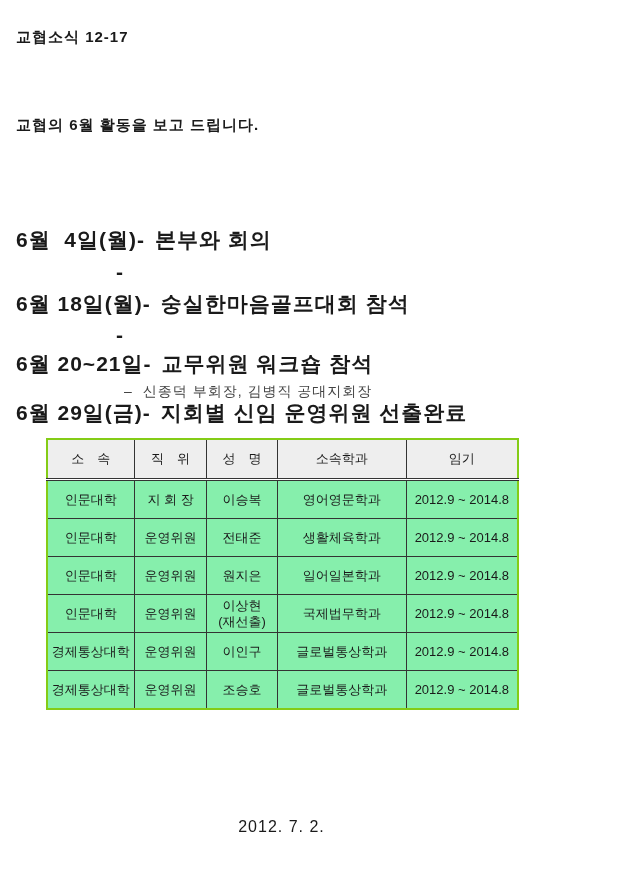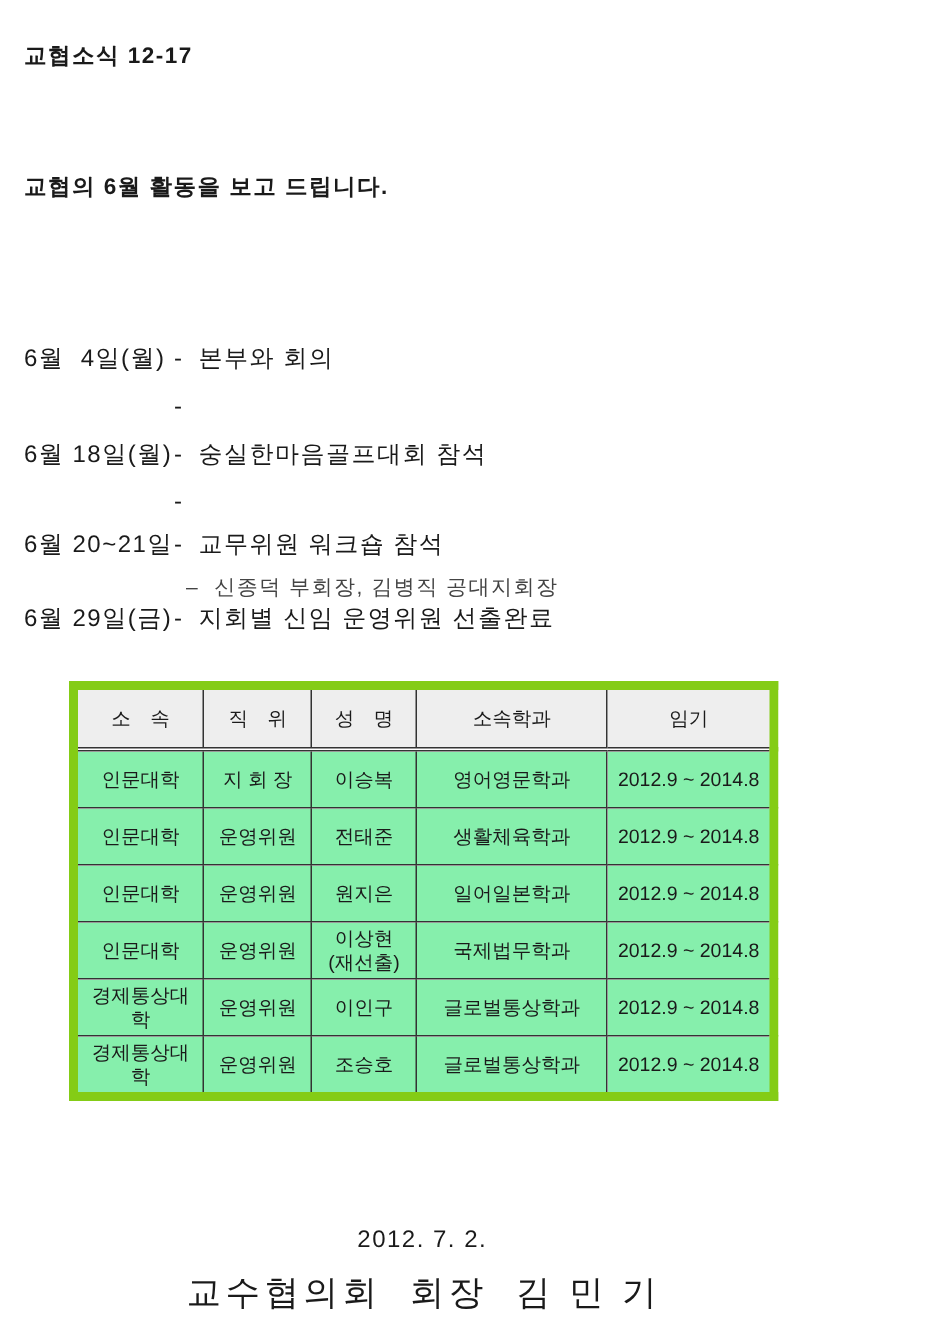--- a/index.html
+++ b/index.html
@@ -17,38 +17,37 @@
   }
 
   .greeting {
     position: absolute; top: 108px; left: 16px;
     font-size: 15px; font-weight: bold; line-height: 33px; letter-spacing: 1px;
   }
 
   .activities { position: absolute; top: 230px; left: 16px; width: 600px; }
   .act-line {
     display: flex; align-items: flex-start;
-    font-size: 16px; font-weight: normal; line-height: 19px; letter-spacing: 1px;
+    font-size: 21px; font-weight: bold; line-height: 19px; letter-spacing: 1px;
   }
   .act-line.m13 { margin-bottom: 13px; }
   .act-line.m12 { margin-bottom: 12px; }
   .act-line.m10 { margin-bottom: 10px; }
   .act-line.m9  { margin-bottom: 9px; }
   .act-line.m2  { margin-bottom: 2px; }
   .act-date { flex: 0 0 100px; white-space: pre; }
   .act-bullet { margin-right: 10px; }
   .act-text { white-space: pre; }
   .act-line.note { font-weight: normal; color: #444444; font-size: 14px; }
   .act-line.note .act-date { flex: 0 0 108px; }
 
   table.roster {
     position: absolute; top: 438px; left: 46px;
     border-collapse: collapse; table-layout: fixed;
-    border: 6px solid #84cc16;
-    margin-top: 16px;
+    border: 2px solid #84cc16;
   }
   table.roster th, table.roster td {
     border: 1px solid #333333;
     text-align: center; vertical-align: middle;
     font-size: 13px; padding: 2px 3px;
     white-space: pre-wrap; line-height: 1.2;
     color: #1a1a1a; overflow: hidden;
   }
   table.roster th {
     background: #eeeeee; font-weight: normal;
@@ -172,15 +171,14 @@
         <td>경제통상대학</td>
         <td>운영위원</td>
         <td>조승호</td>
         <td>글로벌통상학과</td>
         <td>2012.9 ~ 2014.8</td>
       </tr>
     </tbody>
   </table>
 
   <div class="footer-date">2012. 7. 2.</div>
-  <div class="signature">교수협의회  회장  김 민 기</div>
 
 </div>
 
 </body></html>

